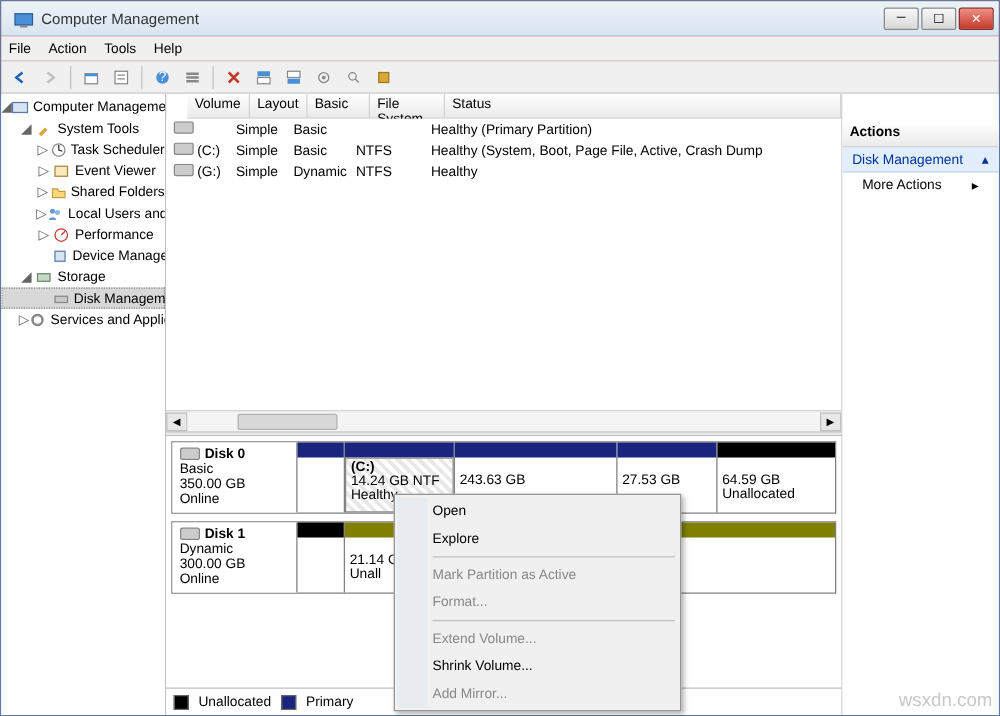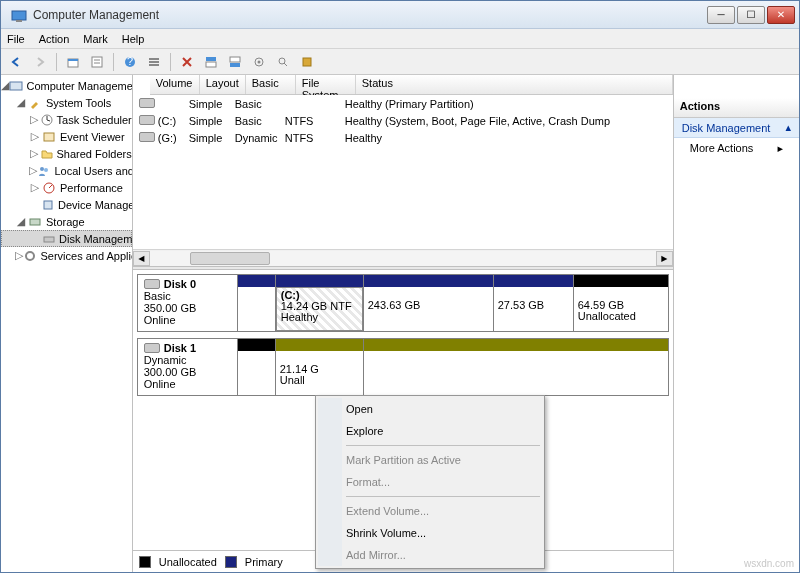--- a/index.html
+++ b/index.html
@@ -25,21 +25,21 @@
 .tree { width: 168px; border-right: 1px solid #c0c0c0; background: #fff; padding: 2px 0; overflow: hidden; }
 .tree-item { display: flex; align-items: center; height: 17px; padding-left: 4px; white-space: nowrap; cursor: default; }
 .tree-item.sel { background: #d8d8d8; border: 1px dotted #888; }
 .tree-item .tw { width: 12px; color: #666; text-align: center; }
 .tree-item .ic { width: 16px; height: 16px; margin-right: 3px; display: inline-flex; align-items: center; justify-content: center; }
 
 .center { flex: 1; display: flex; flex-direction: column; border-right: 1px solid #c0c0c0; }
 
 .listhdr { display: flex; height: 20px; background: linear-gradient(#fff,#eaeaea); border-bottom: 1px solid #c8c8c8; margin-left: 17px; }
 .listhdr .col { border-right: 1px solid #d4d4d4; padding: 2px 6px; cursor: default; }
-.listbody { height: 154px; background: #fff; overflow: hidden; }
+.listbody { height: 233px; background: #fff; overflow: hidden; }
 .listrow { display: flex; height: 17px; align-items: center; }
 .listrow .cell { padding: 0 6px; white-space: nowrap; overflow: hidden; }
 .diskic { width: 16px; height: 10px; background: #ccc; border: 1px solid #888; border-radius: 2px; display: inline-block; }
 
 .hscroll { height: 17px; background: #f0f0f0; border-top: 1px solid #d4d4d4; display: flex; align-items: center; }
 .hscroll .track { flex: 1; height: 15px; background: #f4f4f4; position: relative; }
 .hscroll .thumb { position: absolute; left: 40px; width: 80px; height: 13px; top: 1px; background: #d8d8d8; border: 1px solid #b0b0b0; border-radius: 2px; }
 .hscroll .arr { width: 17px; height: 15px; background: #e8e8e8; border: 1px solid #c0c0c0; display: flex; align-items: center; justify-content: center; font-size: 8px; }
 
 .splitter { height: 4px; background: #e8e8e8; border-top: 1px solid #c0c0c0; border-bottom: 1px solid #c0c0c0; }
@@ -64,21 +64,21 @@
 .actions-hdr { height: 20px; background: linear-gradient(#fff,#eaeaea); border-bottom: 1px solid #c8c8c8; padding: 2px 6px; font-weight: bold; margin-top: 23px; }
 .actions-sect { background: #e2eefb; border-bottom: 1px solid #c4d8ef; padding: 3px 8px; display: flex; justify-content: space-between; align-items: center; color: #003399; }
 .actions-item { padding: 4px 16px; display: flex; justify-content: space-between; cursor: default; }
 
 .ctxmenu { position: absolute; left: 315px; top: 395px; width: 230px; background: #f0f0f0; border: 1px solid #979797; box-shadow: 2px 2px 4px rgba(0,0,0,0.3); padding: 2px; }
 .ctxmenu .it { height: 22px; display: flex; align-items: center; padding-left: 28px; cursor: default; }
 .ctxmenu .it.disabled { color: #888; }
 .ctxmenu .sep { height: 1px; background: #c0c0c0; margin: 3px 2px 3px 28px; }
 .ctxmenu .iconstrip { position: absolute; left: 2px; top: 2px; bottom: 2px; width: 24px; background: #e8ecf0; }
 
-.watermark { position: absolute; right: 6px; bottom: 4px; font-size: 10px; color: #c8c8c8; }
+.watermark { position: absolute; right: 6px; bottom: 4px; font-size: 15px; color: #c8c8c8; }
 </style>
 </head>
 <body>
 
 <div class="window">
 
   <div class="titlebar">
     <span class="appicon">
       <svg width="16" height="16">
           <rect x="1" y="4" width="14" height="9" fill="#4a90d9" stroke="#2a5a9a"></rect>
@@ -89,21 +89,21 @@
     <div class="winbtns">
       <div class="winbtn">─</div>
       <div class="winbtn">☐</div>
       <div class="winbtn close">✕</div>
     </div>
   </div>
 
   <div class="menubar">
     <span>File</span>
     <span>Action</span>
-    <span>Mark</span>
+    <span>Tools</span>
     <span>Help</span>
   </div>
 
   <div class="toolbar">
     <div class="tbtn">
         <svg width="12" height="12">
           <path d="M8 2 L3 6 L8 10" fill="none" stroke="#1e62b8" stroke-width="2"></path>
         </svg>
       </div>
     <div class="tbtn">

